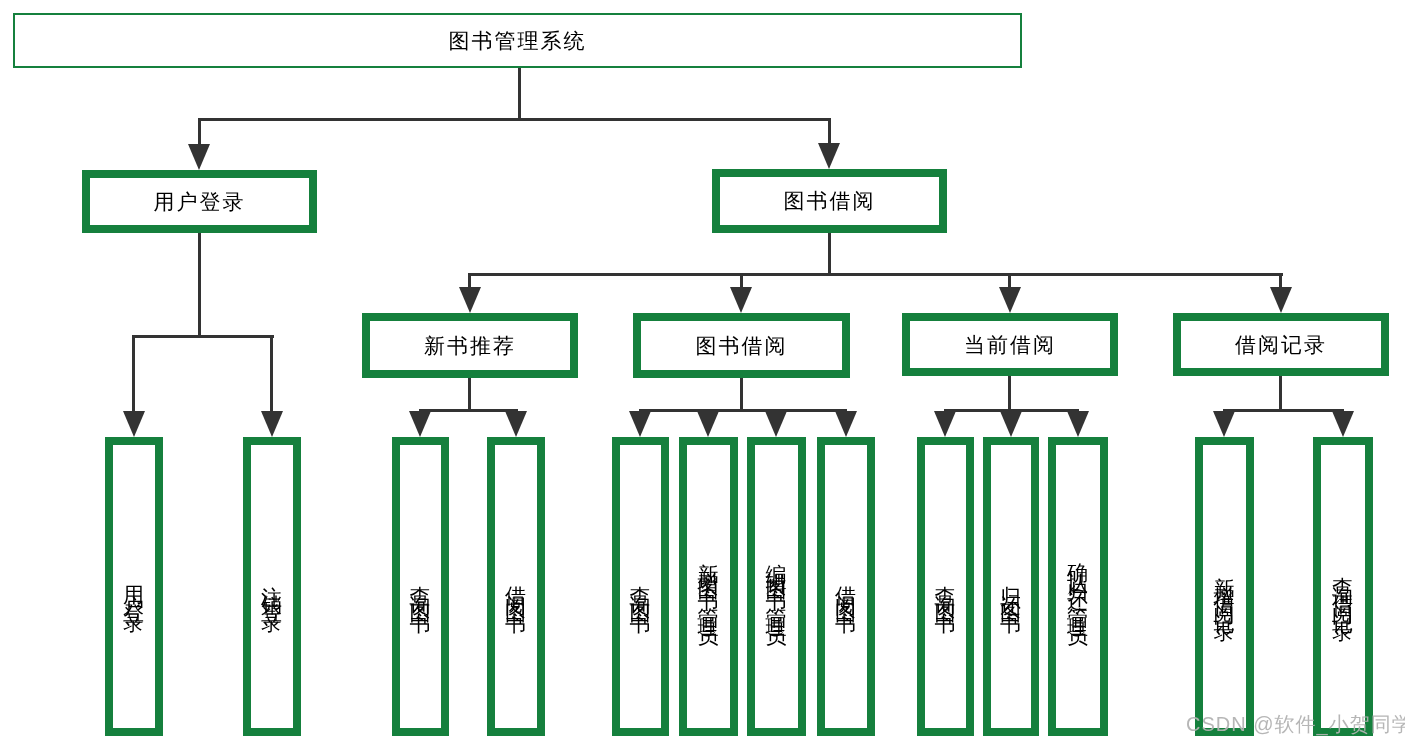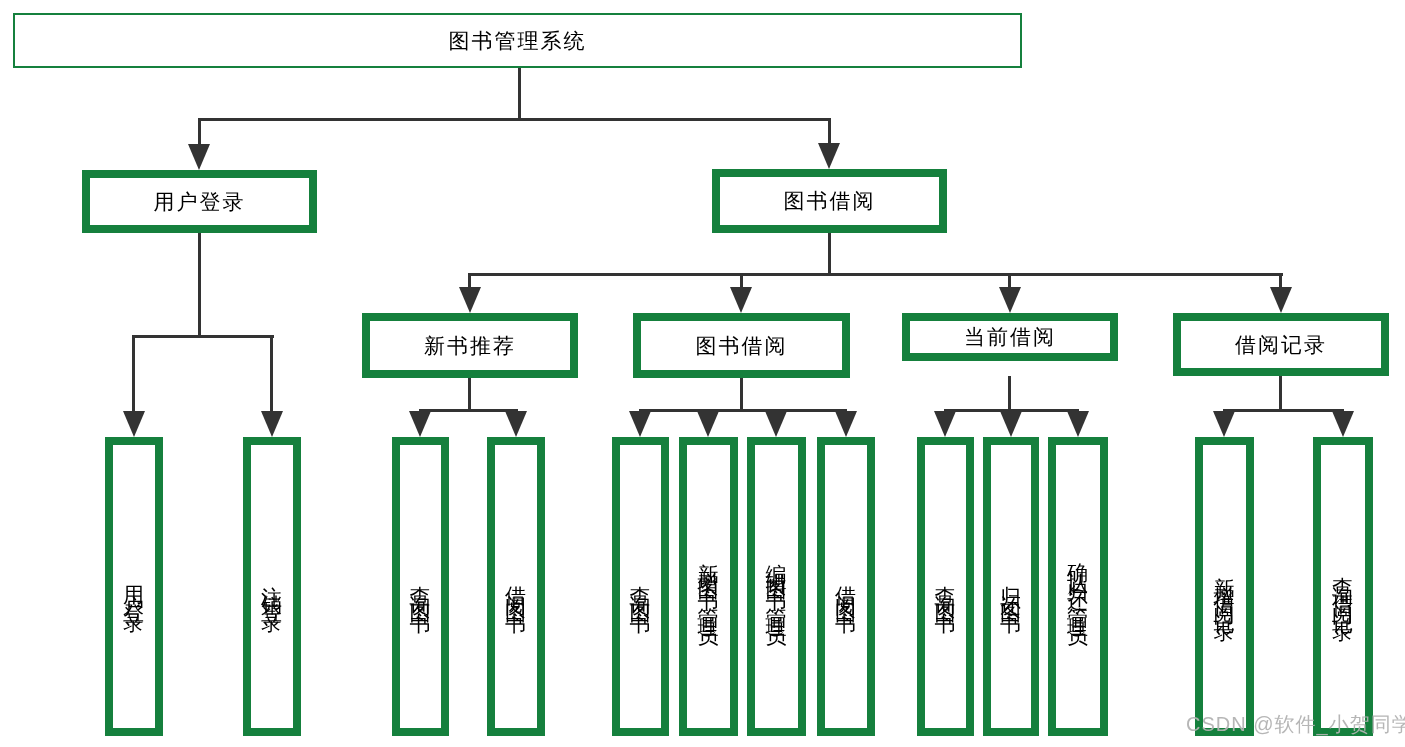--- a/index.html
+++ b/index.html
@@ -19,21 +19,21 @@
   .arrow{position:absolute;width:0;height:0;
          border-left:11px solid transparent;border-right:11px solid transparent;
          border-top:26px solid #333333;}
 
   
   .b-root{left:13px;top:13px;width:1009px;height:55px;}
   .b-userlogin{left:82px;top:170px;width:235px;height:63px;}
   .b-bookmgmt{left:712px;top:169px;width:235px;height:64px;}
   .b-g1{left:362px;top:313px;width:216px;height:65px;}
   .b-g2{left:633px;top:313px;width:217px;height:65px;}
-  .b-g3{left:902px;top:313px;width:216px;height:48px;}
+  .b-g3{left:902px;top:313px;width:216px;height:63px;}
   .b-g4{left:1173px;top:313px;width:216px;height:63px;}
 
   .lf{top:437px;height:299px;}
   .lf1{left:105px;width:58px;}
   .lf2{left:243px;width:58px;}
   .lf3{left:392px;width:57px;}
   .lf4{left:487px;width:58px;}
   .lf5{left:612px;width:57px;}
   .lf6{left:679px;width:59px;}
   .lf7{left:747px;width:59px;}

